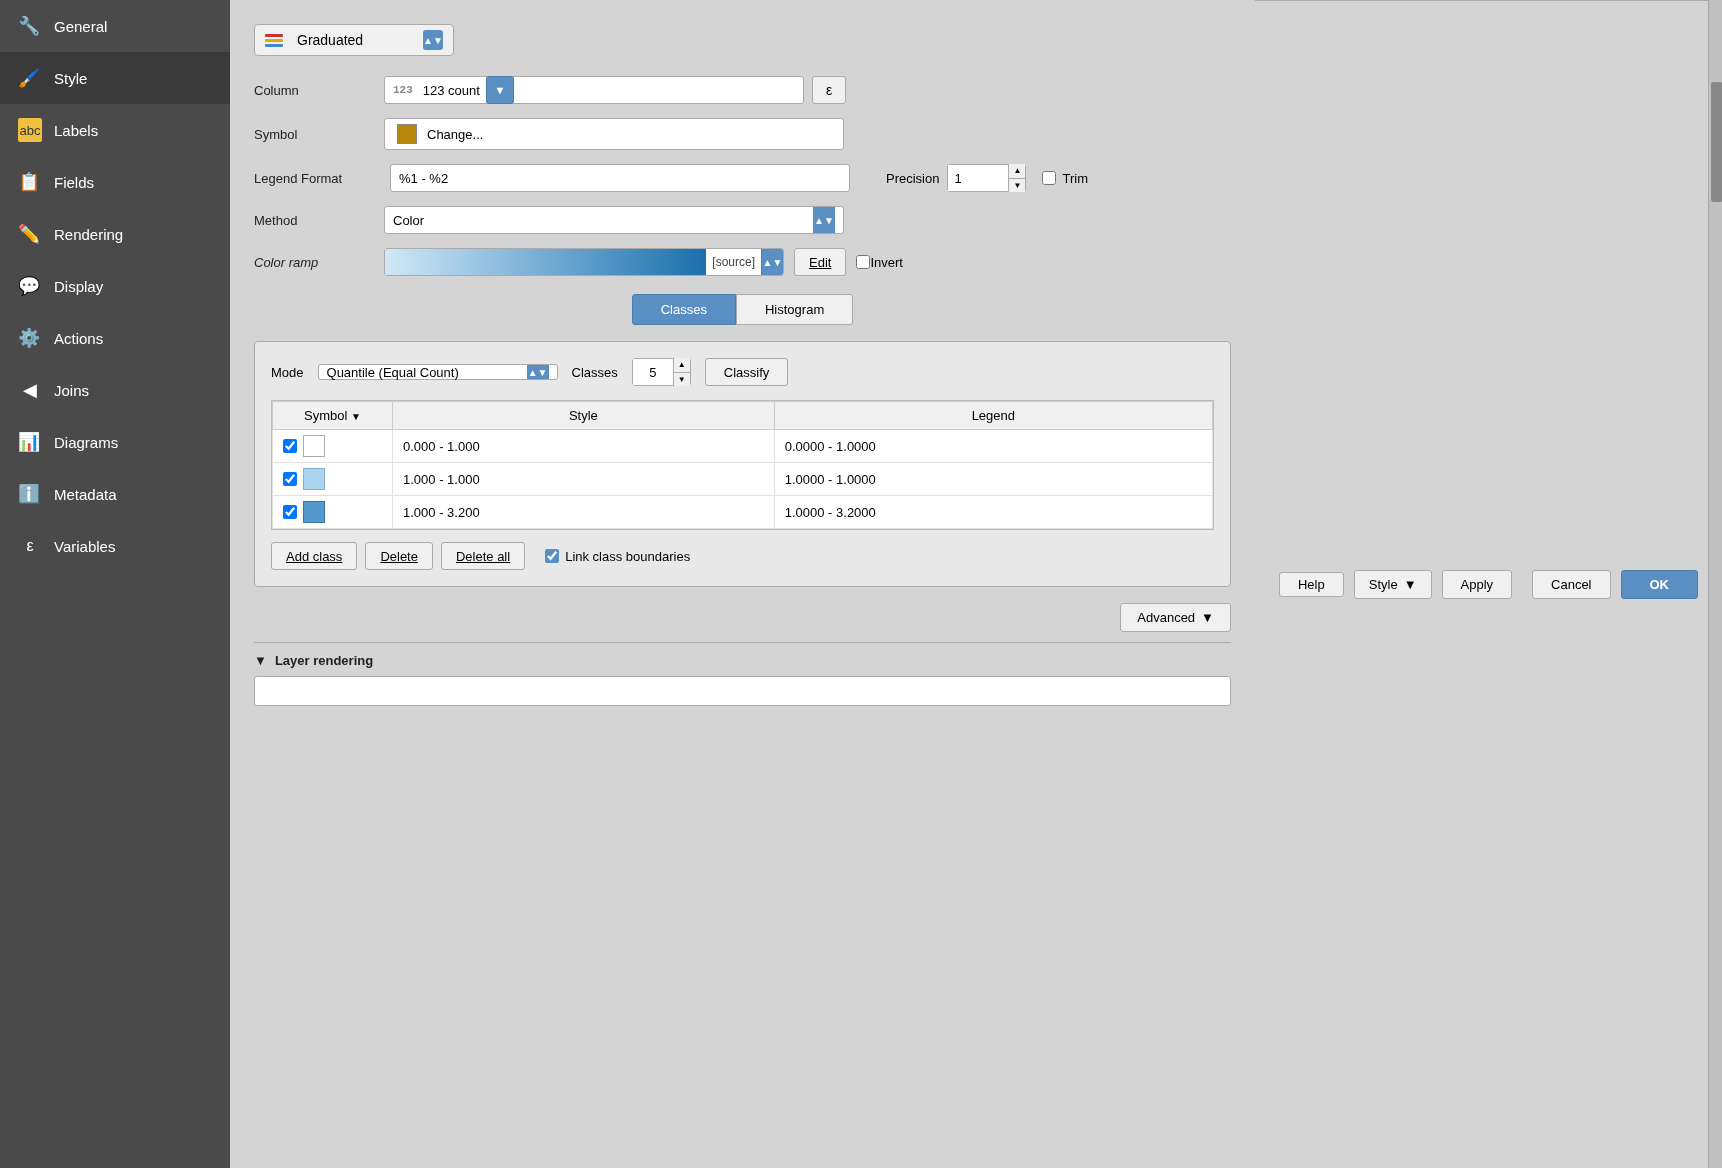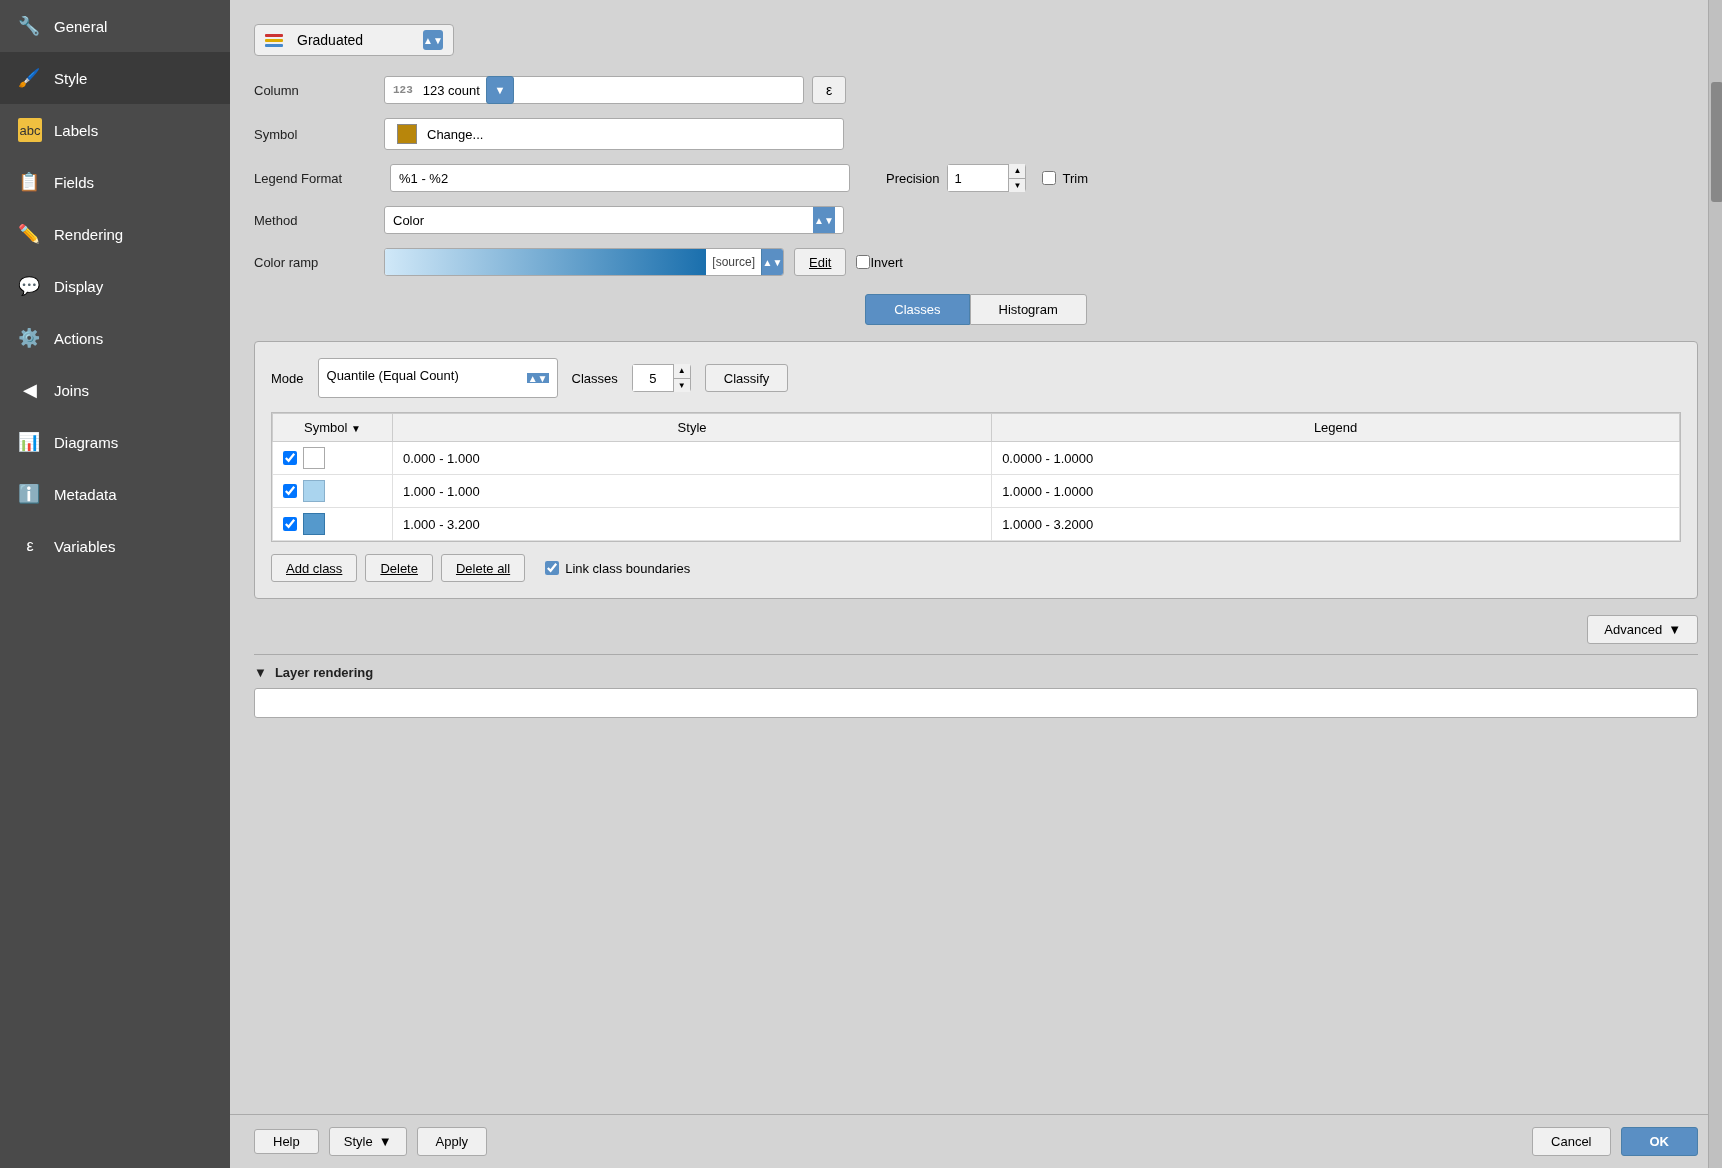--- a/index.html
+++ b/index.html
@@ -41,21 +41,21 @@
       justify-content: center;
       font-size: 18px;
     }
 
     
     .main {
       flex: 1;
       background: #d4d4d4;
       height: 1168px;
       display: flex;
-      flex-direction: column;
+      flex-direction: row;
       position: relative;
     }
 
     .content-area {
       flex: 1;
       padding: 16px 24px;
       overflow-y: auto;
     }
 
     
@@ -333,27 +333,27 @@
     }
 
     .mode-row {
       display: flex;
       align-items: center;
       gap: 14px;
       margin-bottom: 14px;
     }
     .mode-dropdown {
       display: flex;
-      align-items: flex-end;
-      background: white;
-      border: 1px solid #aaa;
-      border-radius: 3px;
-      height: 40px;
+      align-items: flex-start;
+      background: white;
+      border: 1px solid #aaa;
+      border-radius: 3px;
+      height: 16px;
       min-width: 240px;
-      padding: 14px 8px;
+      padding: 0 8px;
     }
     .mode-arrow {
       margin-left: auto;
       width: 22px;
       height: 100%;
       background: #5a8fc4;
       display: flex;
       align-items: center;
       justify-content: center;
       color: white;
@@ -675,21 +675,21 @@
 
     <div class="form-row">
       <span class="form-label">Method</span>
       <div class="method-dropdown">
         <span style="flex:1;">Color</span>
         <div class="method-arrow">▲▼</div>
       </div>
     </div>
 
     <div class="color-ramp-row">
-      <span class="form-label" style="min-width:120px;">Color ramp</span>
+      <span class="form-label" style="min-width:120px;font-style:italic;">Color ramp</span>
       <div class="color-ramp-dropdown">
         <div class="color-ramp-gradient"></div>
         <span class="ramp-label">[source]</span>
         <div class="ramp-arrow">▲▼</div>
       </div>
       <button class="btn-standard">Edit</button>
       <div class="invert-section">
         <input type="checkbox" style="">
         <span>Invert</span>
       </div>

